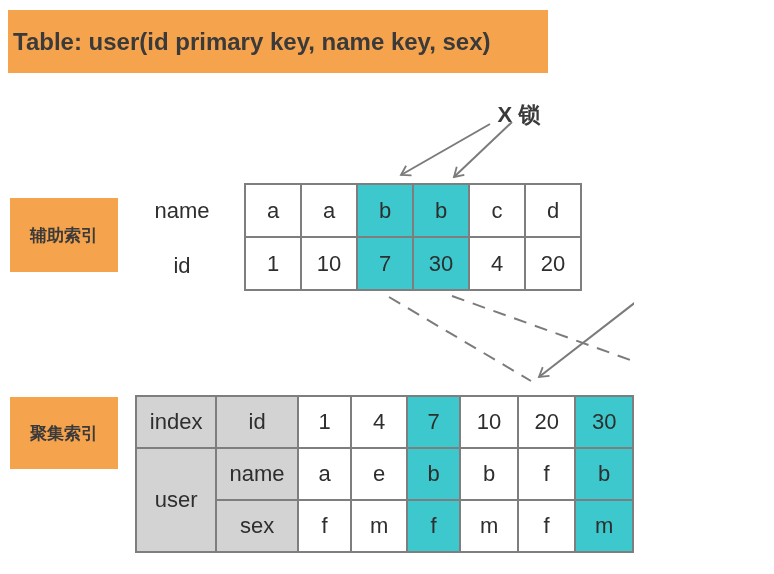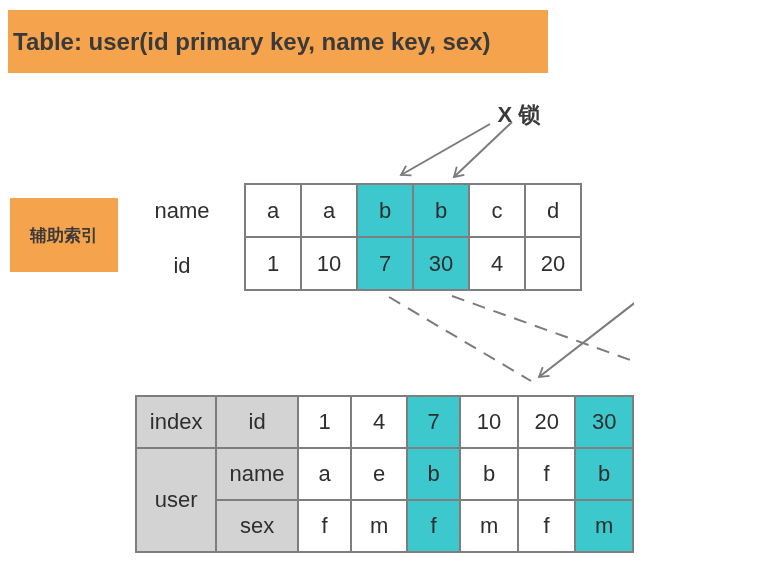--- a/index.html
+++ b/index.html
@@ -64,20 +64,21 @@
 <div class="stage">
 
   <div class="banner">
     <span>Table: user(id primary key, name key, sex)</span>
   </div>
 
   <div class="xlock top">X 锁</div>
   <div class="xlock bottom">X 锁</div>
 
   <div class="side-label aux">辅助索引</div>
+  <div class="side-label cluster">聚集索引</div>
 
   <div class="rowlabel name">name</div>
   <div class="rowlabel id">id</div>
 
   <table class="aux">
     <tbody>
         <tr>
       <td>a</td>
       <td>a</td>
       <td class="hl">b</td>

